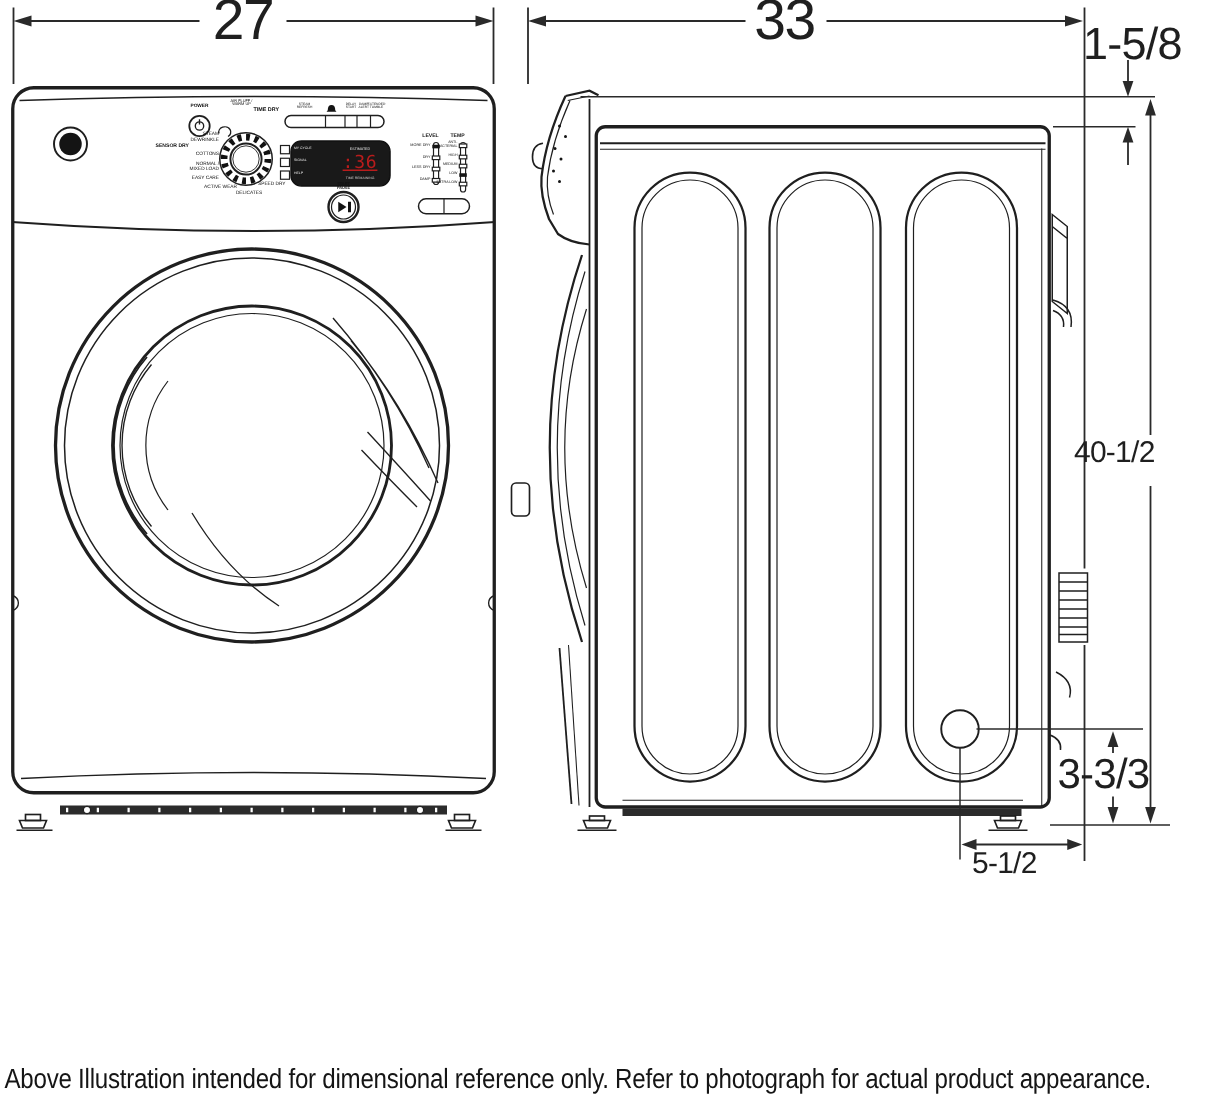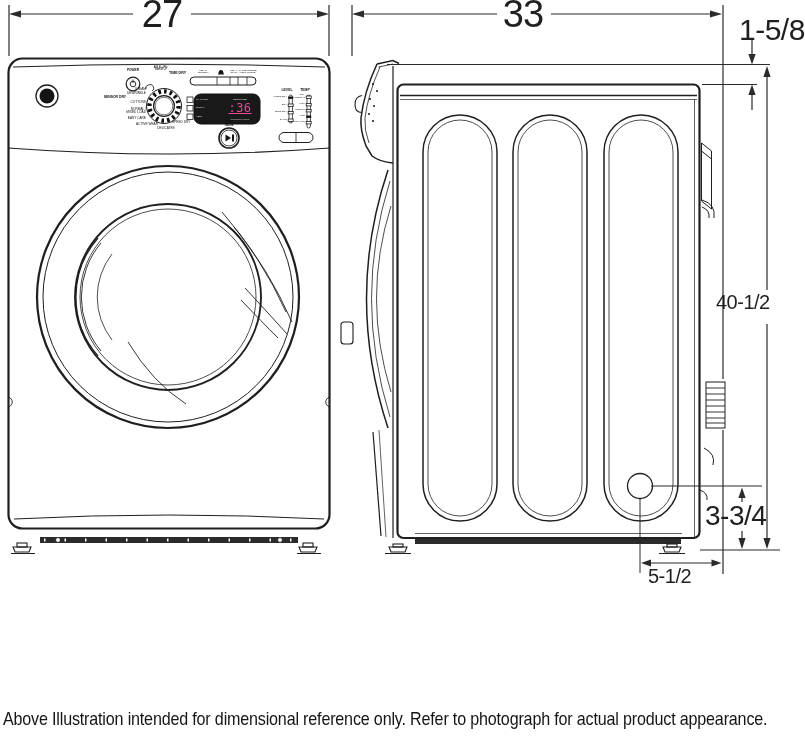--- a/index.html
+++ b/index.html
@@ -9,21 +9,21 @@
   .txt{position:absolute;line-height:1;white-space:pre-line;}
   .dim{font-size:20px;letter-spacing:-0.5px;color:#1f1f1f;}
   .dim-big{font-size:38px;letter-spacing:-1px;color:#1f1f1f;text-align:center;}
   .micro{font-size:3.2px;line-height:1.1;color:#111;}
   .micro-b{font-weight:bold;}
   .right{text-align:right;} .center{text-align:center;}
   .white{color:#ececec;}
   #caption{position:absolute;left:3px;top:708px;font-size:18.5px;font-weight:500;
            letter-spacing:-0.2px;white-space:nowrap;transform:scaleX(0.87);
            transform-origin:left center;color:#151515;}
-  #disp-time{font-family:"DejaVu Sans Mono",monospace;font-size:12px;color:#ec4899;
+  #disp-time{font-family:"DejaVu Sans Mono",monospace;font-size:12px;color:#b91c1c;
              letter-spacing:0.5px;text-align:center;text-decoration:underline;}
 </style>
 </head>
 <body>
 
 <div id="stage">
 
 <svg id="art" width="805" height="736" viewBox="0 0 805 736">
 
   <g stroke="#1f1f1f" fill="none">
@@ -234,23 +234,23 @@
     <g>
       <line x1="648" y1="563" x2="714" y2="563"></line>
       <polygon points="641,563 651,559.4 651,566.6" stroke="none"></polygon>
       <polygon points="721.5,563 711.5,559.4 711.5,566.6" stroke="none"></polygon>
     </g>
   </g>
 </svg>
 
 <div class="txt dim-big" style="left:130px;top:-5px;width:64px;">27</div>
 <div class="txt dim-big" style="left:491px;top:-5px;width:64px;">33</div>
-<div class="txt dim" style="left:739px;top:15px;font-size:30px;">1-5/8</div>
+<div class="txt dim" style="left:722px;top:15px;font-size:30px;">1-5/8</div>
 <div class="txt dim" style="left:716px;top:292px;">40-1/2</div>
-<div class="txt dim" style="left:705px;top:502px;font-size:28px;">3-3/4</div>
+<div class="txt dim" style="left:705px;top:502px;font-size:28px;">3-3/3</div>
 <div class="txt dim" style="left:648px;top:566px;width:68px;">5-1/2</div>
 
 <div class="txt micro micro-b center" style="left:121px;top:68.5px;width:24px;">POWER</div>
 <div class="txt micro micro-b right" style="left:94px;top:95.5px;width:32px;font-size:3.4px;">SENSOR DRY</div>
 <div class="txt micro right" style="left:116px;top:88px;width:30px;">STEAM
 DEWRINKLE</div>
 <div class="txt micro right" style="left:118px;top:100.5px;width:28px;">COTTONS</div>
 <div class="txt micro right" style="left:112px;top:107.5px;width:34px;">NORMAL /
 MIXED LOAD</div>
 <div class="txt micro right" style="left:118px;top:116.5px;width:28px;">EASY CARE</div>

